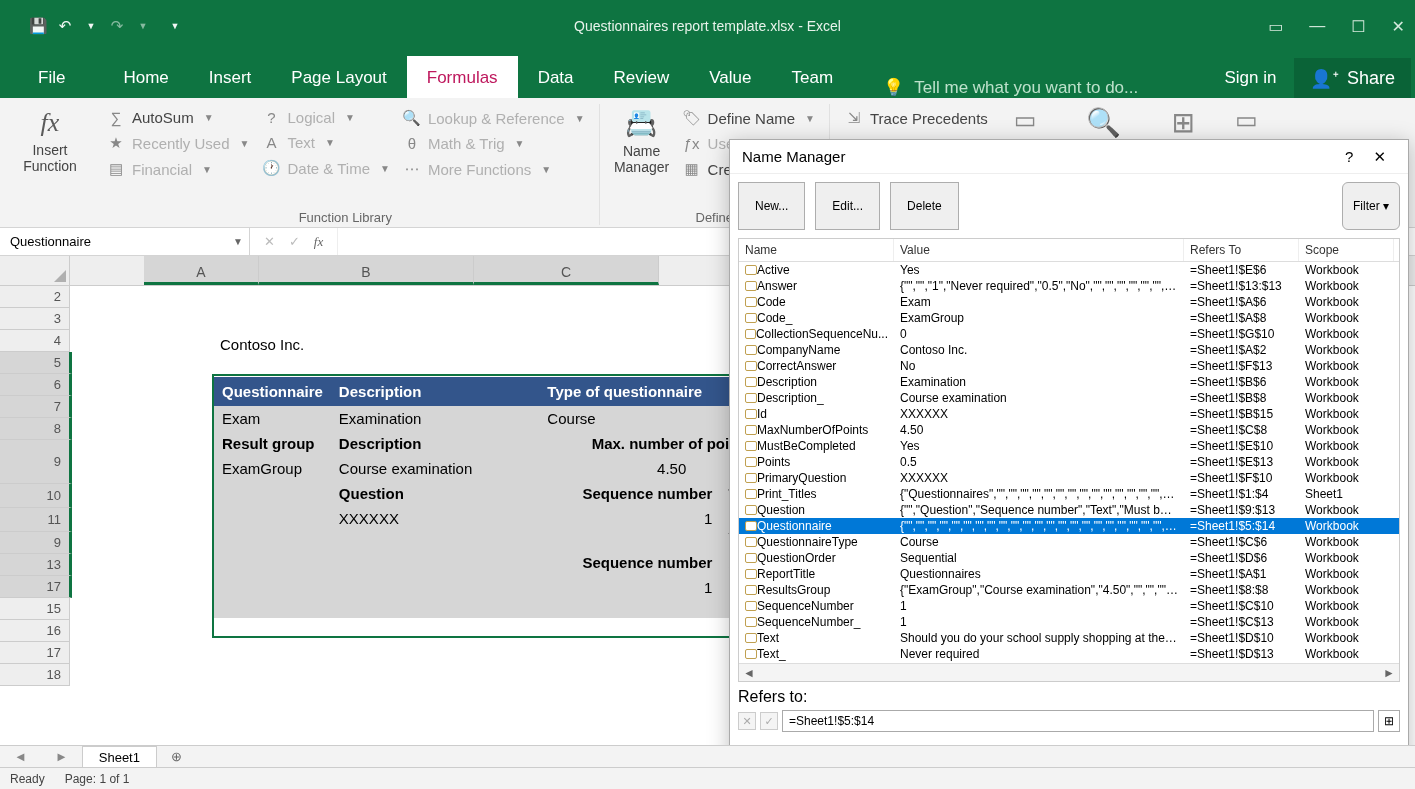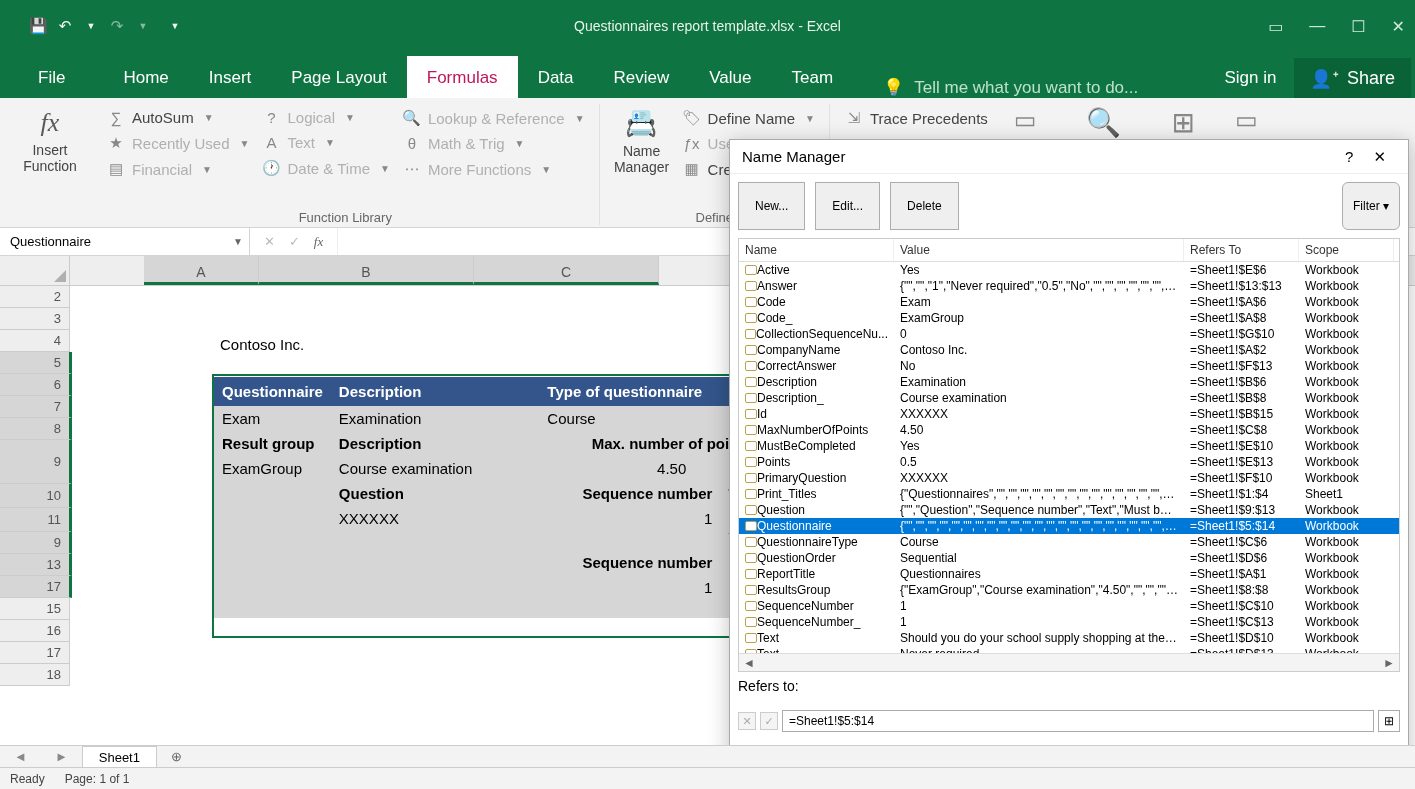--- a/index.html
+++ b/index.html
@@ -82,21 +82,21 @@
 .dlg-row .nm .tag { width: 12px; height: 10px; background: #fff; border: 1px solid #c0a050; border-radius: 2px; display: inline-block; }
 .dlg-row .val { width: 290px; }
 .dlg-row .ref { width: 115px; }
 .dlg-row .scp { width: 95px; }
 .dlg-list-head .nm { width: 155px; }
 .dlg-list-head .val { width: 290px; }
 .dlg-list-head .ref { width: 115px; }
 .dlg-list-head .scp { width: 95px; }
 .dlg-scroll { height: 18px; border-top: 1px solid #ddd; background: #f4f4f4; display: flex; align-items: center; justify-content: space-between; padding: 0 4px; font-size: 12px; color: #666; }
 .dlg-refersto { padding: 6px 8px; }
-.dlg-refersto .lbl { font-size: 14px; margin-bottom: 16px; }
+.dlg-refersto .lbl { font-size: 16px; margin-bottom: 4px; }
 .dlg-refersto .row { display: flex; align-items: center; gap: 4px; }
 .dlg-refersto .ib { width: 18px; height: 18px; border: 1px solid #ccc; background: #f4f4f4; display: flex; align-items: center; justify-content: center; font-size: 11px; color: #aaa; }
 .dlg-refersto input { flex: 1; border: 1px solid #aaa; padding: 3px 6px; font-size: 12px; }
 .dlg-refersto .picker { width: 22px; height: 22px; border: 1px solid #aaa; display: flex; align-items: center; justify-content: center; }
 .dlg-footer { display: flex; justify-content: flex-end; padding: 8px; }
 .dlg-footer button { padding: 4px 22px; font-size: 12px; background: #efefef; border: 1px solid #adadad; }
 
 
 .sheettabs { position: absolute; bottom: 22px; left: 0; right: 0; height: 22px; background: #f3f3f3; border-top: 1px solid #ccc; display: flex; align-items: center; font-size: 13px; }
 .sheettabs .nav { padding: 0 14px; color: #888; }

